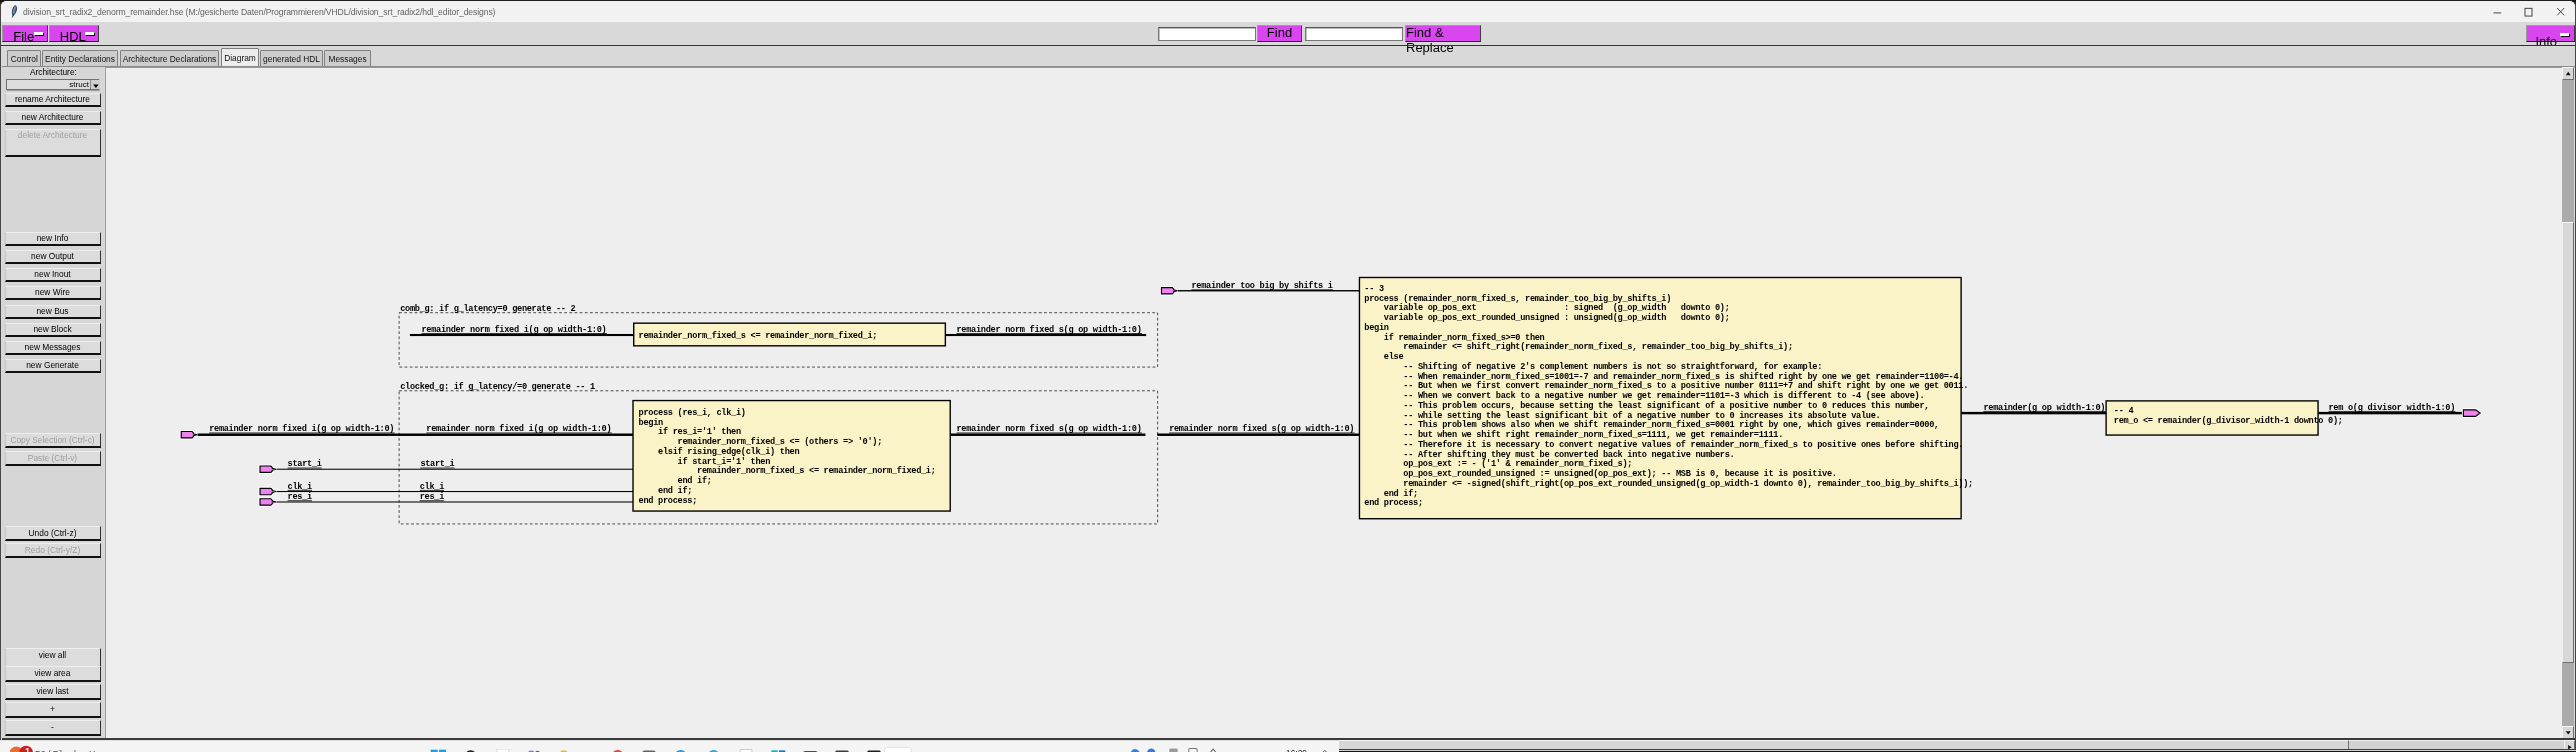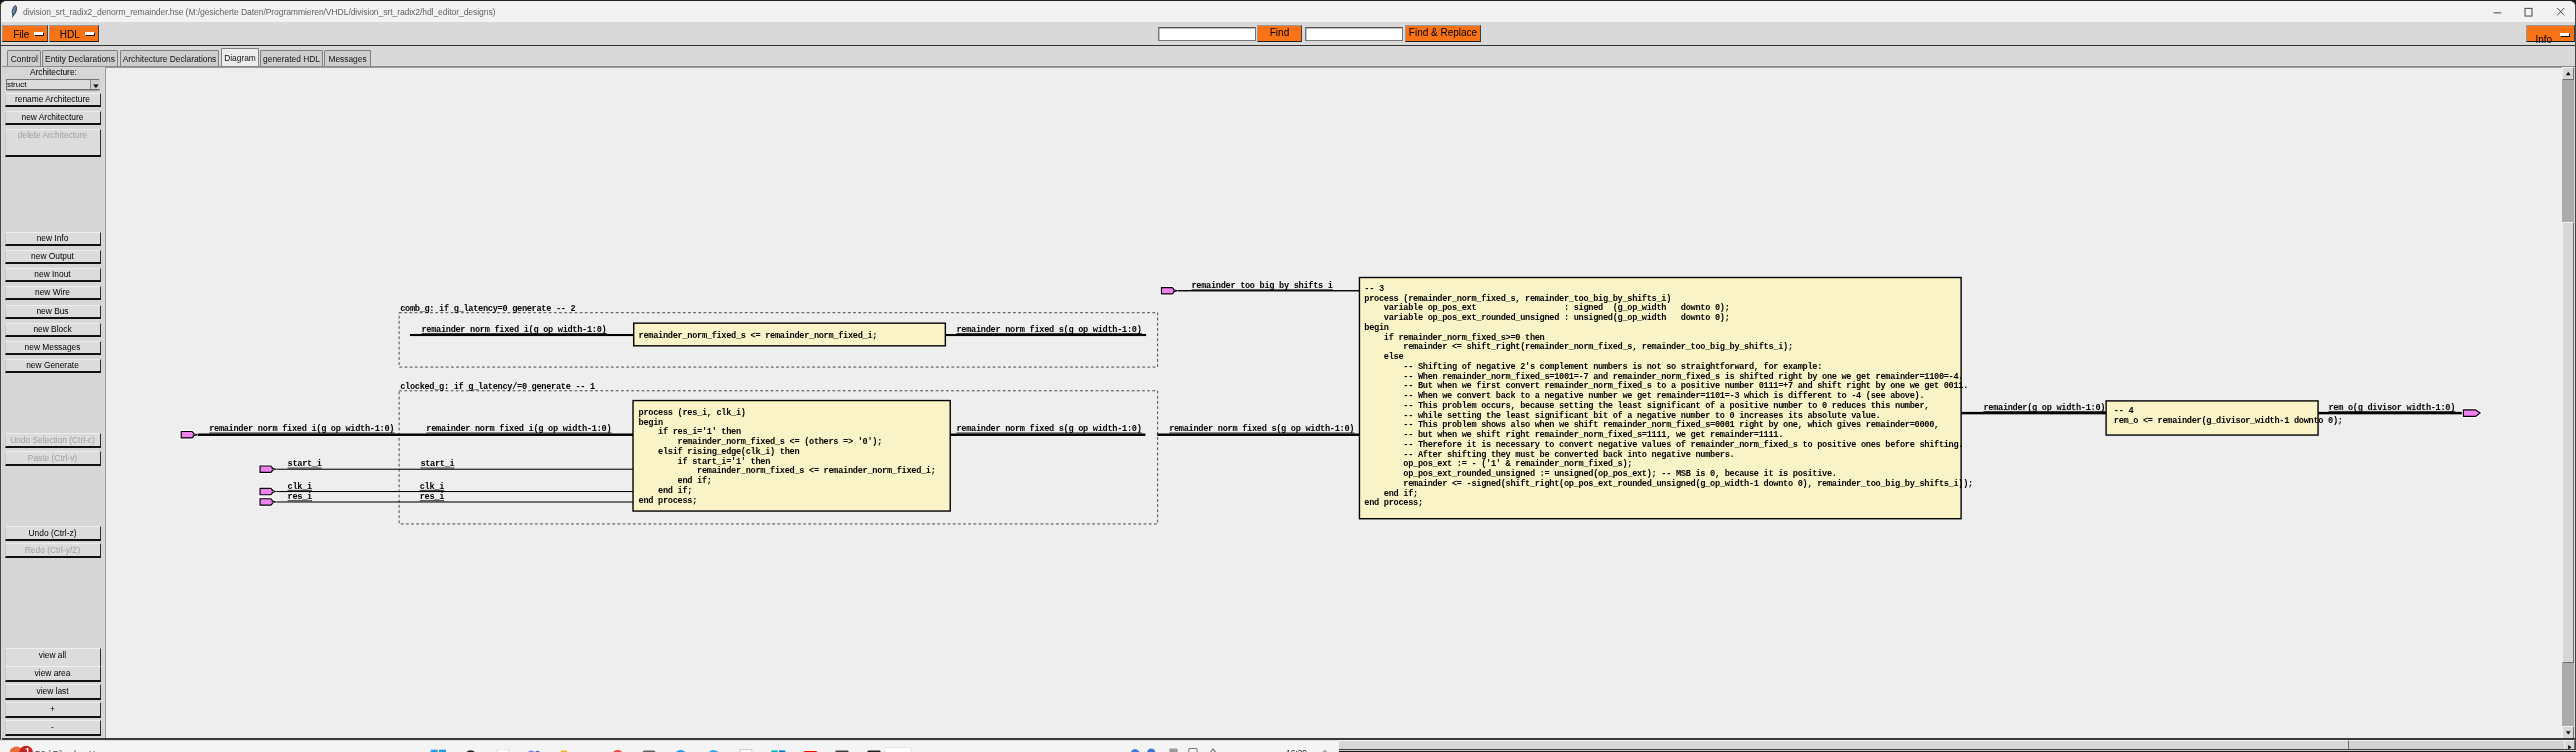--- a/index.html
+++ b/index.html
@@ -1,21 +1,21 @@
 <!DOCTYPE html>
 <html style="font-size:11px"><head><meta charset="utf-8"><style>
 
 *{margin:0;padding:0;box-sizing:border-box}
 html,body{width:2576px;height:753px;background:#151515;overflow:hidden;font-family:"Liberation Sans",sans-serif;}
 .abs{position:absolute}
 #win{position:absolute;left:0;top:0;width:2576px;height:750px;background:#d9d9d9;border-radius:6.3px 6.3px 0 0;overflow:hidden;border-top:1.4px solid #1f1f1f;border-left:0.7px solid #454545;border-right:0.7px solid #454545;border-bottom:1.4px solid #3f3f3f}
 #titlebar{position:absolute;left:0;top:0;width:100%;height:21px;background:#f2f2f2}
 #titletext{position:absolute;left:22px;top:5.6px;font-size:8.6px;color:#636363;letter-spacing:-0.1px}
 #menubar{position:absolute;left:0;top:21px;width:100%;height:23px;background:#d9d9d9}
-.mbtn{position:absolute;background:#f97316;border:0.7px solid #9b9b9b;border-right:1.4px solid #3e3e3e;border-bottom:1.4px solid #1d1d1d;font-size:10px;color:#000}
+.mbtn{position:absolute;background:#d946ef;border:0.7px solid #9b9b9b;border-right:1.4px solid #3e3e3e;border-bottom:1.4px solid #1d1d1d;font-size:13px;color:#000}
 .dash{position:absolute;width:9.8px;height:4.2px;background:#ffffff;border-left:0.7px solid #fff;border-top:0.7px solid #fff;border-right:1.4px solid #111;border-bottom:1.4px solid #111}
 .entry{position:absolute;background:#fff;border:0.7px solid #777;border-top:1.4px solid #555;box-shadow:inset 0.7px 0.7px 0 #a8a8a8}
 #sep{position:absolute;left:0;top:44px;width:100%;height:1.4px;background:#333}
 .tab{position:absolute;top:49px;height:16px;white-space:nowrap;overflow:hidden;background:#cdcdcd;border:0.7px solid #808080;border-bottom:none;border-radius:1.4px 1.4px 0 0;font-size:8.4px;color:#111;text-align:center;line-height:16px}
 .tabsel{top:47px;height:18px;background:#ededed;z-index:3}
 #nbline{position:absolute;left:1.4px;top:65px;width:2573px;height:0.7px;background:#8a8a8a}
 #sidebar{position:absolute;left:1.4px;top:66px;width:102px;height:672px;background:#d6d6d6}
 .sbtn{position:absolute;left:3.5px;width:96px;white-space:nowrap;background:#dcdcdc;border:0.7px solid #9a9a9a;border-top:0.7px solid #eee;border-left:0.7px solid #c6c6c6;border-right:1.4px solid #2e2e2e;border-bottom:2.1px solid #111;font-size:8.4px;color:#000;text-align:center}
 .sbtn.dis{color:#9f9f9f}
 #canvas{position:absolute;left:104px;top:66px;width:2457px;height:672px;background:#eeeeee;border-top:0.7px solid #9a9a9a;border-left:0.7px solid #9a9a9a}
@@ -44,53 +44,53 @@
       <span style="position:absolute;left:9.8px;top:2.8px">File</span>
       <span class="dash" style="left:31px;top:6.3px"></span>
     </div>
 <div class="mbtn" style="left:48px;top:24px;width:50px;height:16.7px">
       <span style="position:absolute;left:9.8px;top:2.8px">HDL</span>
       <span class="dash" style="left:35px;top:6.3px"></span>
     </div>
 <div class="entry" style="left:1157px;top:26px;width:98px;height:14px"></div>
 <div class="mbtn" style="left:1256px;top:24.4px;width:45px;height:16.7px;text-align:center;line-height:14.6px">Find</div>
 <div class="entry" style="left:1304px;top:26px;width:98px;height:14px"></div>
-<div class="mbtn" style="left:1404px;top:24.4px;width:76px;height:16.7px;text-align:center;line-height:14.6px">Find &amp; Replace</div>
+<div class="mbtn" style="left:1404px;top:24.4px;width:76px;height:16.7px;text-align:left;line-height:14.6px">Find &amp; Replace</div>
 <div class="mbtn" style="left:2525px;top:24px;width:49px;height:17.4px">
       <span style="position:absolute;left:8.4px;top:8px">Info</span>
       <span class="dash" style="left:33px;top:7px"></span>
     </div>
 <div id="sep"></div>
 <div class="tab" style="left:6.3px;width:34px;line-height:16px">Control</div>
 <div class="tab" style="left:41px;width:76px;line-height:16px">Entity Declarations</div>
 <div class="tab" style="left:119px;width:99px;line-height:16px">Architecture Declarations</div>
 <div class="tab tabsel" style="left:220px;width:38px;line-height:18px">Diagram</div>
 <div class="tab" style="left:259px;width:63px;line-height:16px">generated HDL</div>
 <div class="tab" style="left:323px;width:47px;line-height:16px">Messages</div>
 <div id="nbline"></div>
 <div id="sidebar"></div>
 <div class="abs" style="left:1.4px;top:66px;width:102px;text-align:center;font-size:8.4px;color:#000">Architecture:</div>
 <div class="abs" style="left:4.9px;top:78px;width:93px;height:10.5px;background:#dcdcdc;border:0.7px solid #707070;box-shadow:0.7px 0.7px 0 #888">
-      <div class="abs" style="left:0;top:0;width:82px;text-align:left;font-size:8px;color:#000;line-height:9px">struct</div>
+      <div class="abs" style="left:0;top:0;width:82px;text-align:right;font-size:8px;color:#000;line-height:9px">struct</div>
       <div class="abs" style="left:83px;top:0px;width:9.8px;height:9px;background:#cfcfcf;border-left:0.7px solid #888"><svg width="9.8" height="9" viewBox="0 0 14 13">
           <path d="M3 5 L11 5 L7 10 Z" fill="#000"></path>
         </svg></div>
     </div>
 <div class="sbtn" style="top:92px;height:14px;line-height:10.5px">rename Architecture</div>
 <div class="sbtn" style="top:110px;height:14px;line-height:10.5px">new Architecture</div>
 <div class="sbtn dis" style="top:128px;height:28px;line-height:10.5px">delete Architecture</div>
 <div class="sbtn" style="top:231px;height:14px;line-height:10.5px">new Info</div>
 <div class="sbtn" style="top:249px;height:14px;line-height:10.5px">new Output</div>
 <div class="sbtn" style="top:267px;height:14px;line-height:10.5px">new Inout</div>
 <div class="sbtn" style="top:285px;height:14px;line-height:10.5px">new Wire</div>
 <div class="sbtn" style="top:304px;height:14px;line-height:10.5px">new Bus</div>
 <div class="sbtn" style="top:322px;height:14px;line-height:10.5px">new Block</div>
 <div class="sbtn" style="top:340px;height:14px;line-height:10.5px">new Messages</div>
 <div class="sbtn" style="top:358px;height:14px;line-height:10.5px">new Generate</div>
-<div class="sbtn dis" style="top:432px;height:15.3px;line-height:12px">Undo Selection (Ctrl-c)</div>
+<div class="sbtn dis" style="top:432px;height:15.3px;line-height:12px">Copy Selection (Ctrl-c)</div>
 <div class="sbtn dis" style="top:450px;height:15.3px;line-height:12px">Paste (Ctrl-v)</div>
 <div class="sbtn" style="top:525px;height:15.3px;line-height:12px">Undo (Ctrl-z)</div>
 <div class="sbtn dis" style="top:542px;height:15.3px;line-height:12px">Redo (Ctrl-y/Z)</div>
 <div class="sbtn" style="top:647px;height:28px;line-height:12.5px">view all</div>
 <div class="sbtn" style="top:665px;height:16px;line-height:12.5px">view area</div>
 <div class="sbtn" style="top:683px;height:16px;line-height:12.5px">view last</div>
 <div class="sbtn" style="top:701px;height:16px;line-height:12.5px">+</div>
 <div class="sbtn" style="top:719px;height:16px;line-height:12.5px">-</div>
 <div id="canvas"></div>
 <div id="vsb"></div>

